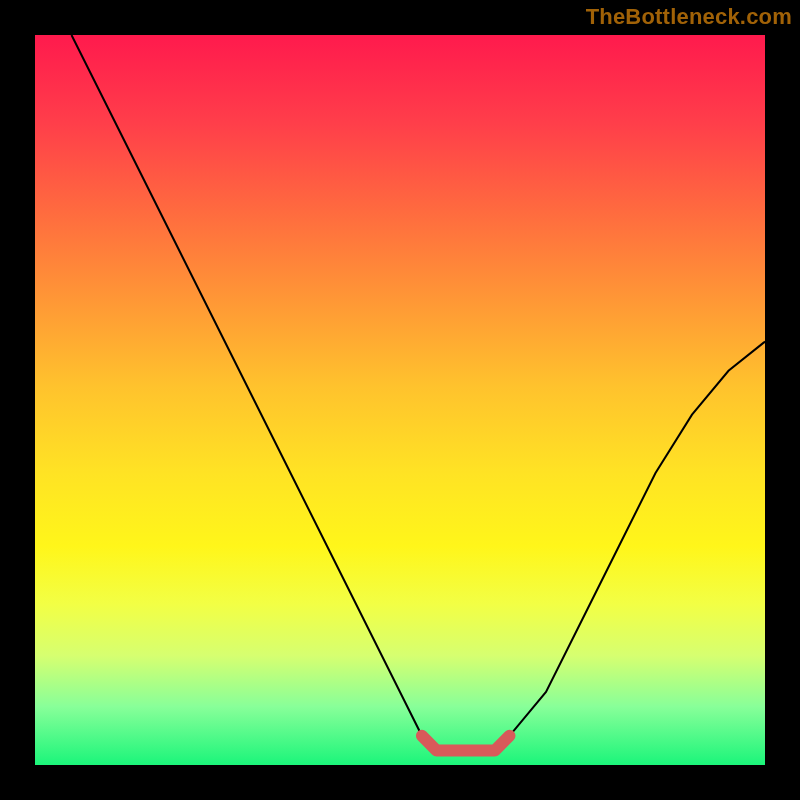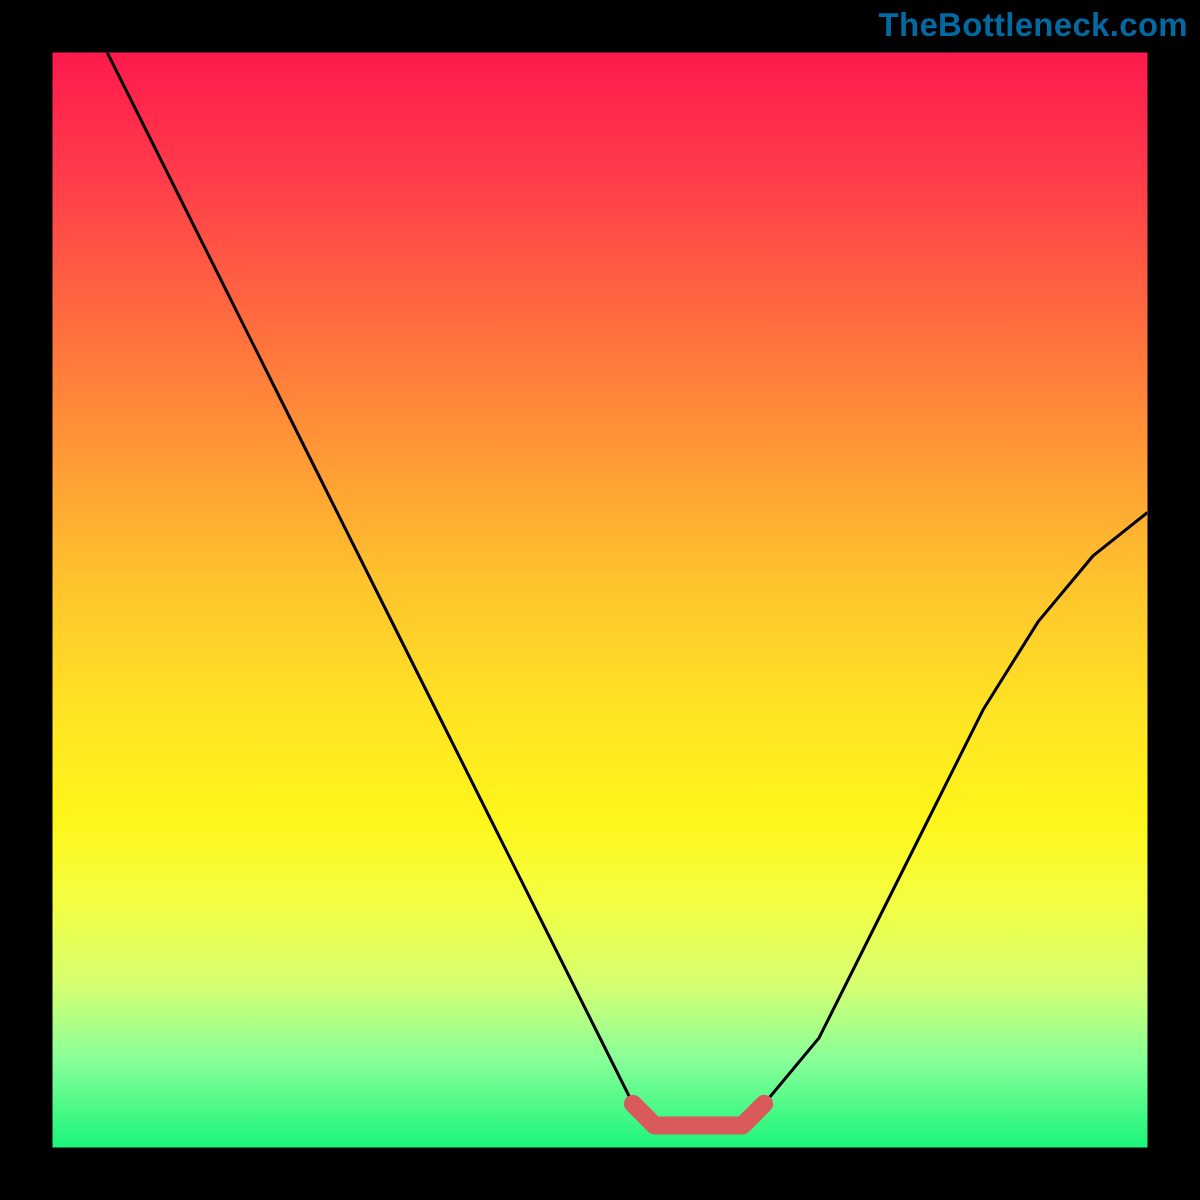--- a/index.html
+++ b/index.html
@@ -39,21 +39,21 @@
       #88ff99 92%,
       #1bf57a 100%
     );
   }
   .watermark {
     position: absolute;
     top: 4px;
     right: 8px;
     font-size: 22px;
     font-weight: 600;
-    color: #0369a1;
+    color: #a16207;
     letter-spacing: 0.2px;
   }
   svg.curve {
     position: absolute;
     left: 0;
     top: 0;
     width: 730px;
     height: 730px;
   }
 </style>

